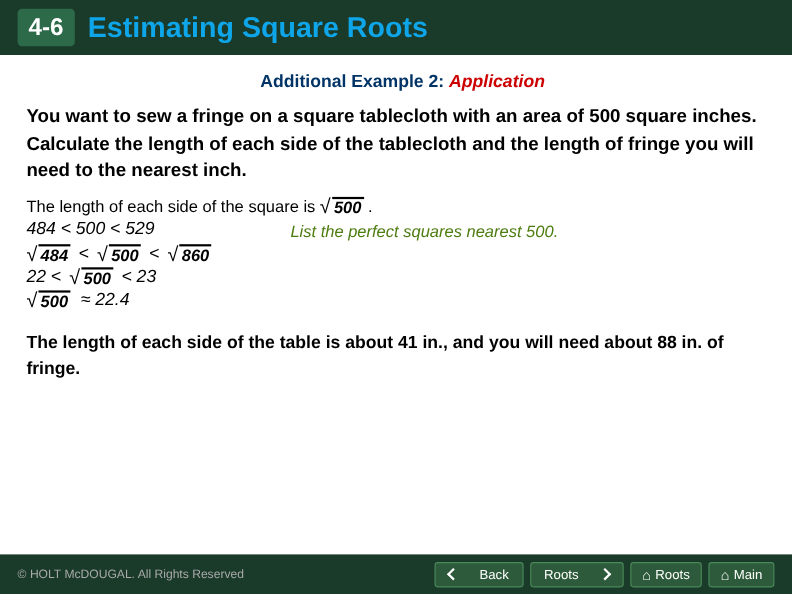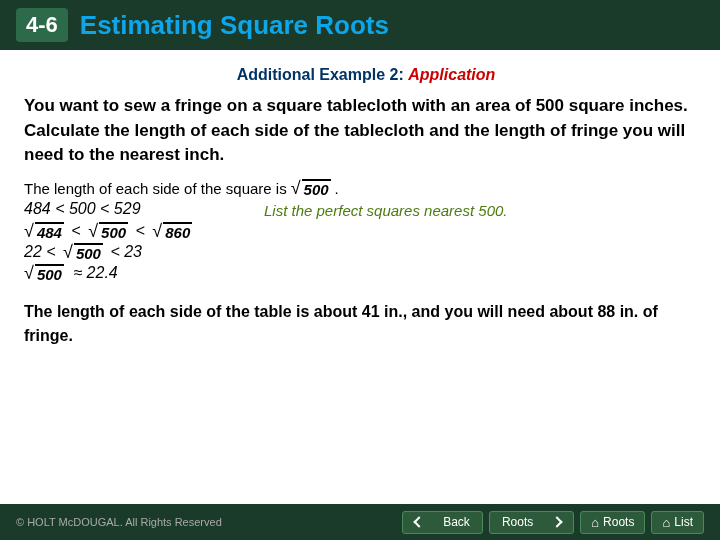--- a/index.html
+++ b/index.html
@@ -294,16 +294,16 @@
     <button class="nav-btn">
       <span>Roots</span>
       <span class="arrow-right"></span>
     </button>
     <button class="lesson-btn">
       <span class="home-icon">⌂</span>
       <span>Roots</span>
     </button>
     <button class="lesson-btn">
       <span class="home-icon">⌂</span>
-      <span>List</span>
+      <span>Main</span>
     </button>
   </div>
 </div>
 
 </body></html>

